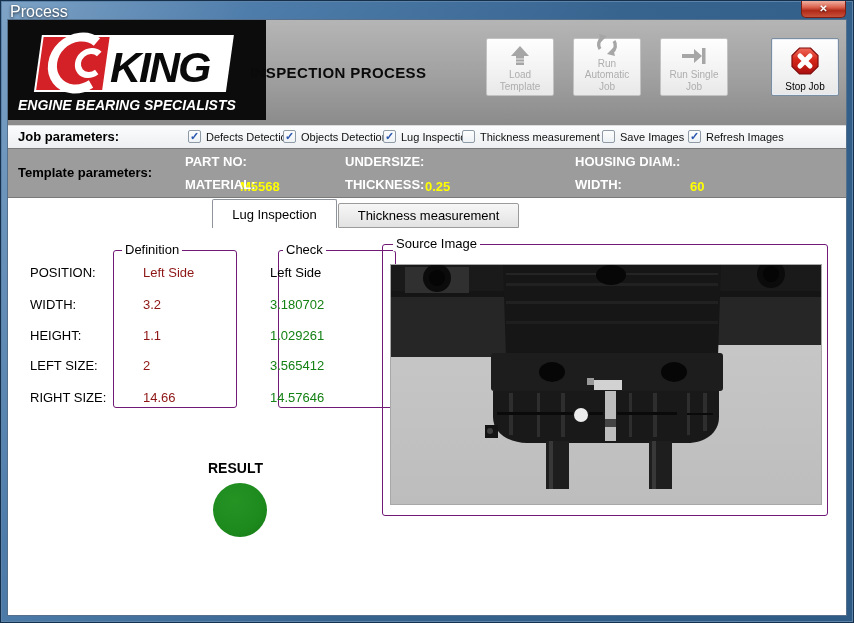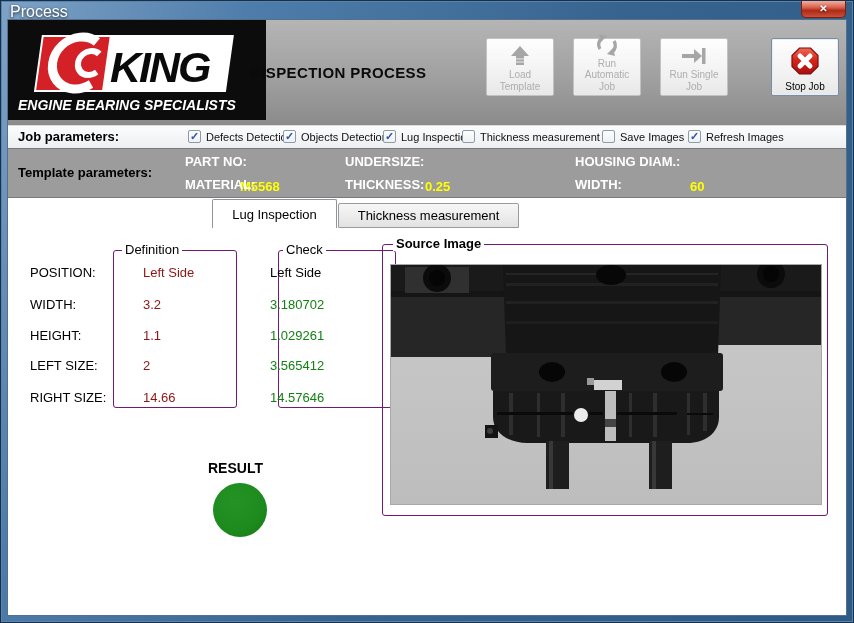--- a/index.html
+++ b/index.html
@@ -209,21 +209,21 @@
     </div>
     <span class="chk-val first" style="top:245px;">Left Side</span>
     <span class="chk-val" style="top:277px;">3.180702</span>
     <span class="chk-val" style="top:308px;">1.029261</span>
     <span class="chk-val" style="top:338px;">3.565412</span>
     <span class="chk-val" style="top:370px;">14.57646</span>
 
     <span class="result-label">RESULT</span>
     <div class="result-dot"></div>
 
-    <div class="grpbox" style="left:374px;top:224px;width:446px;height:272px;font-weight:bold;">
+    <div class="grpbox" style="left:374px;top:224px;width:446px;height:272px;">
       <span class="gtitle" style="left:10px;">Source Image</span>
       <div class="photo">
         <svg width="430" height="239" viewBox="0 0 430 239">
           <defs>
             <linearGradient id="pbg" x1="0" y1="0" x2="0" y2="1">
               <stop offset="0" stop-color="#cbcbcb"></stop>
                 <stop offset="1" stop-color="#bdbdbd"></stop>
             </linearGradient>
           </defs>
           <rect width="430" height="239" fill="url(#pbg)"></rect>

